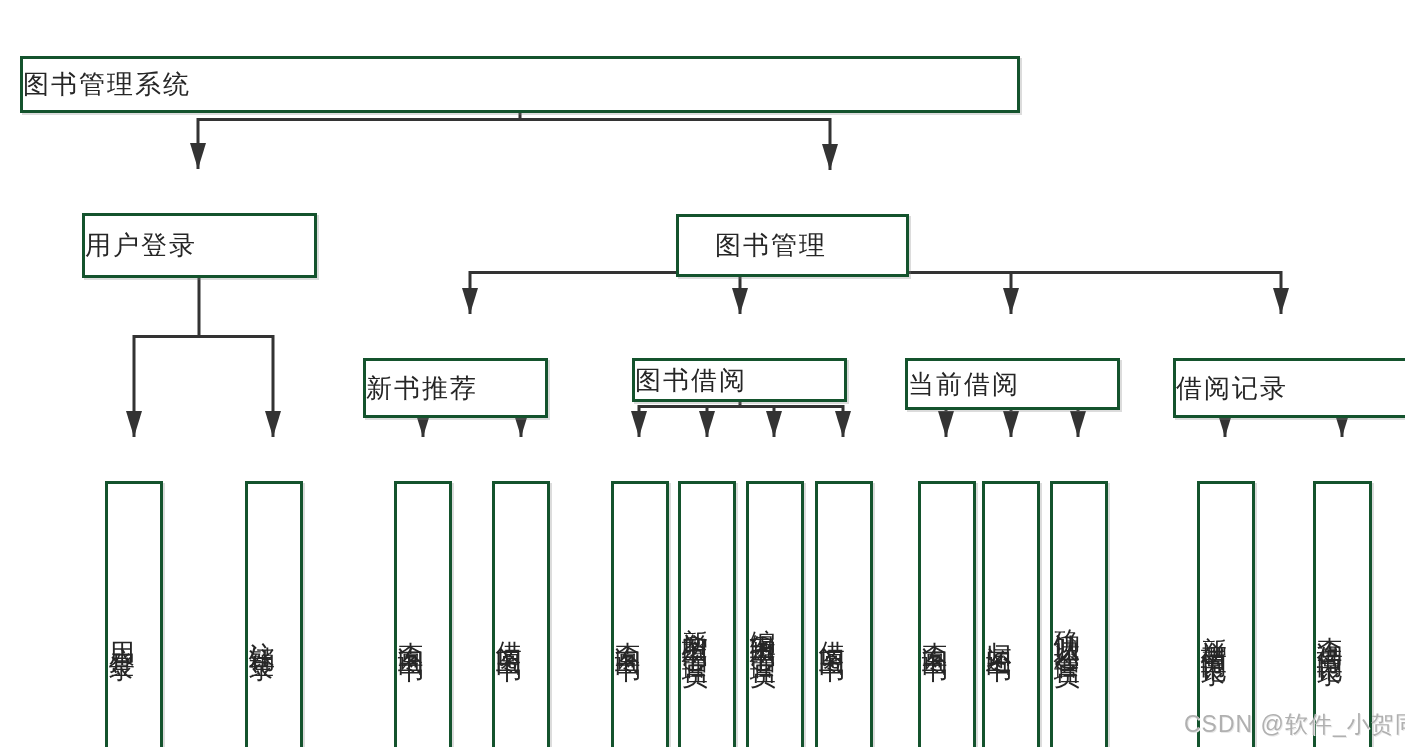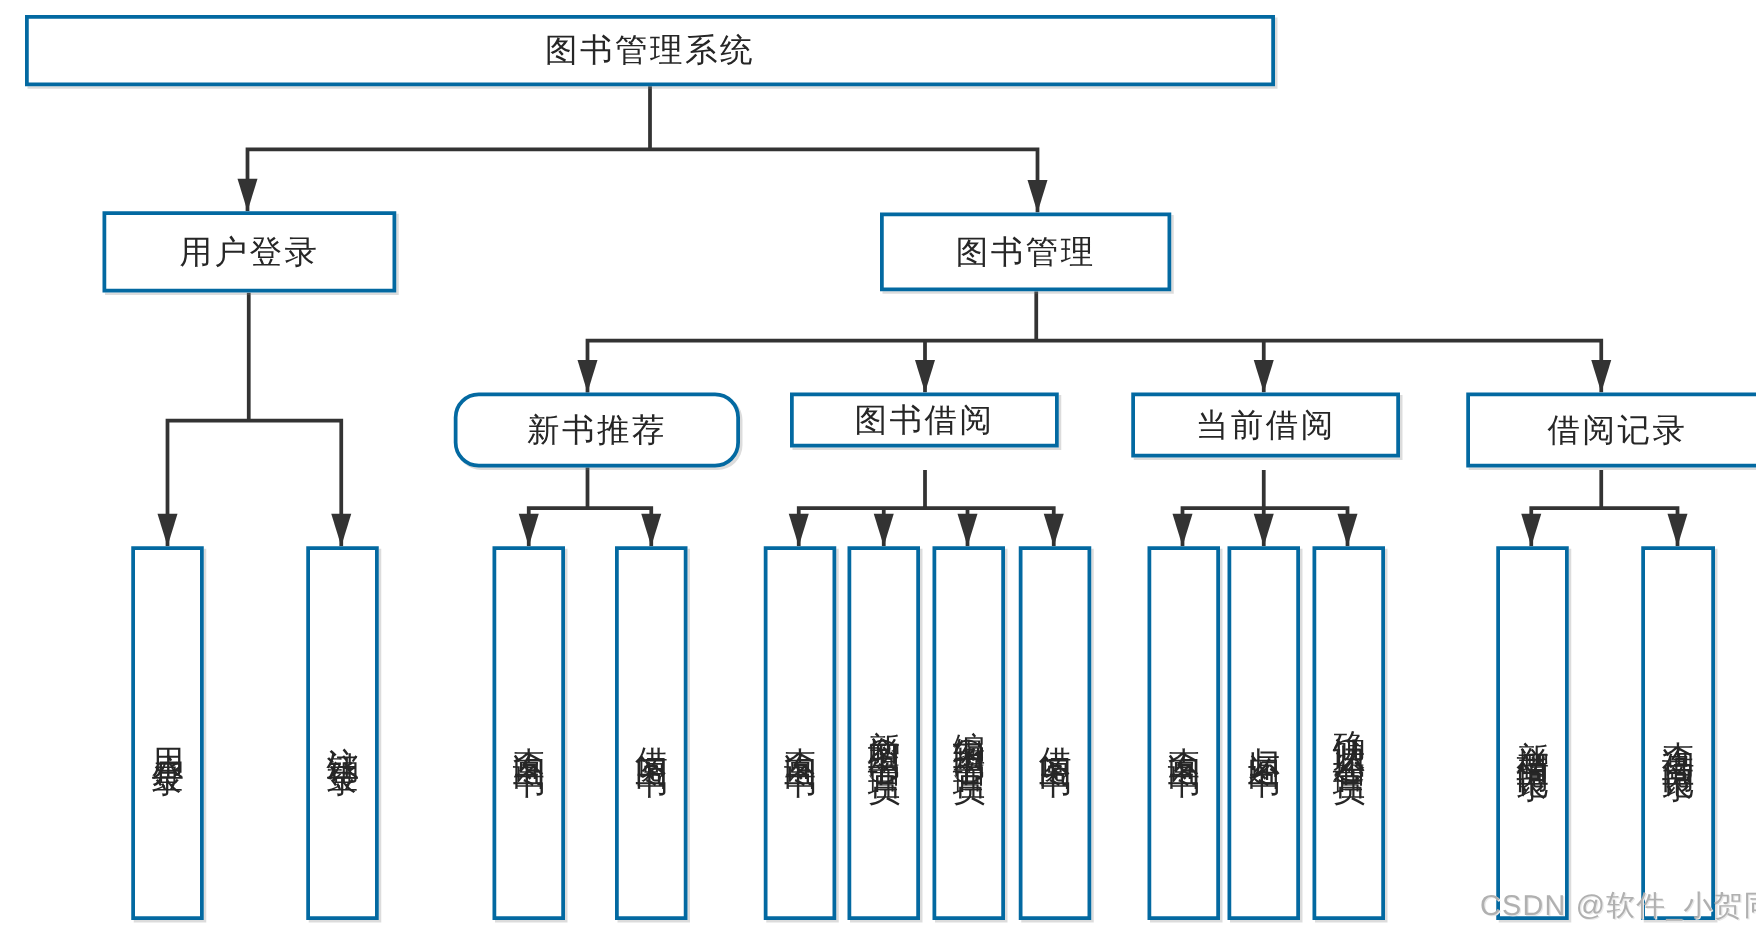--- a/index.html
+++ b/index.html
@@ -12,30 +12,31 @@
     overflow: hidden;
   }
   .connector-layer {
     position: absolute;
     left: 0; top: 0;
     width: 1405px; height: 747px;
   }
   .node {
     position: absolute;
     box-sizing: border-box;
-    border: 3px solid #0369a1;
+    border: 3px solid #14532d;
     background: #ffffff;
     display: flex;
     align-items: center;
-    justify-content: center;
+    justify-content: flex-start;
     color: #262626;
     font-size: 26px;
     letter-spacing: 2px;
     box-shadow: 2px 2px 0 rgba(130,130,130,0.28);
     z-index: 2;
+    margin-top: 44px;
   }
   .node.leaf span {
     writing-mode: vertical-rl;
     text-orientation: mixed;
     line-height: 1.05;
     letter-spacing: 5px;
     font-size: 26px;
     white-space: nowrap;
   }
   .watermark {
@@ -98,25 +99,25 @@
     </g>
   </svg>
 
   <div class="node" style="left:20px; top:12px; width:1000px; height:57px;">
     <span>图书管理系统</span>
   </div>
 
   <div class="node" style="left:82px; top:169px; width:235px; height:65px;">
     <span>用户登录</span>
   </div>
-  <div class="node" style="left:704px; top:170px; width:233px; height:63px;">
+  <div class="node" style="left:676px; top:170px; width:233px; height:63px;padding-left:36px;">
     <span>图书管理</span>
   </div>
 
-  <div class="node" style="left:363px; top:314px; width:229px; height:60px;border-radius:20px;">
+  <div class="node" style="left:363px; top:314px; width:185px; height:60px;">
     <span>新书推荐</span>
   </div>
   <div class="node" style="left:632px; top:314px; width:215px; height:44px;">
     <span>图书借阅</span>
   </div>
   <div class="node" style="left:905px; top:314px; width:215px; height:52px;">
     <span>当前借阅</span>
   </div>
   <div class="node" style="left:1173px; top:314px; width:242px; height:60px;">
     <span>借阅记录</span>

